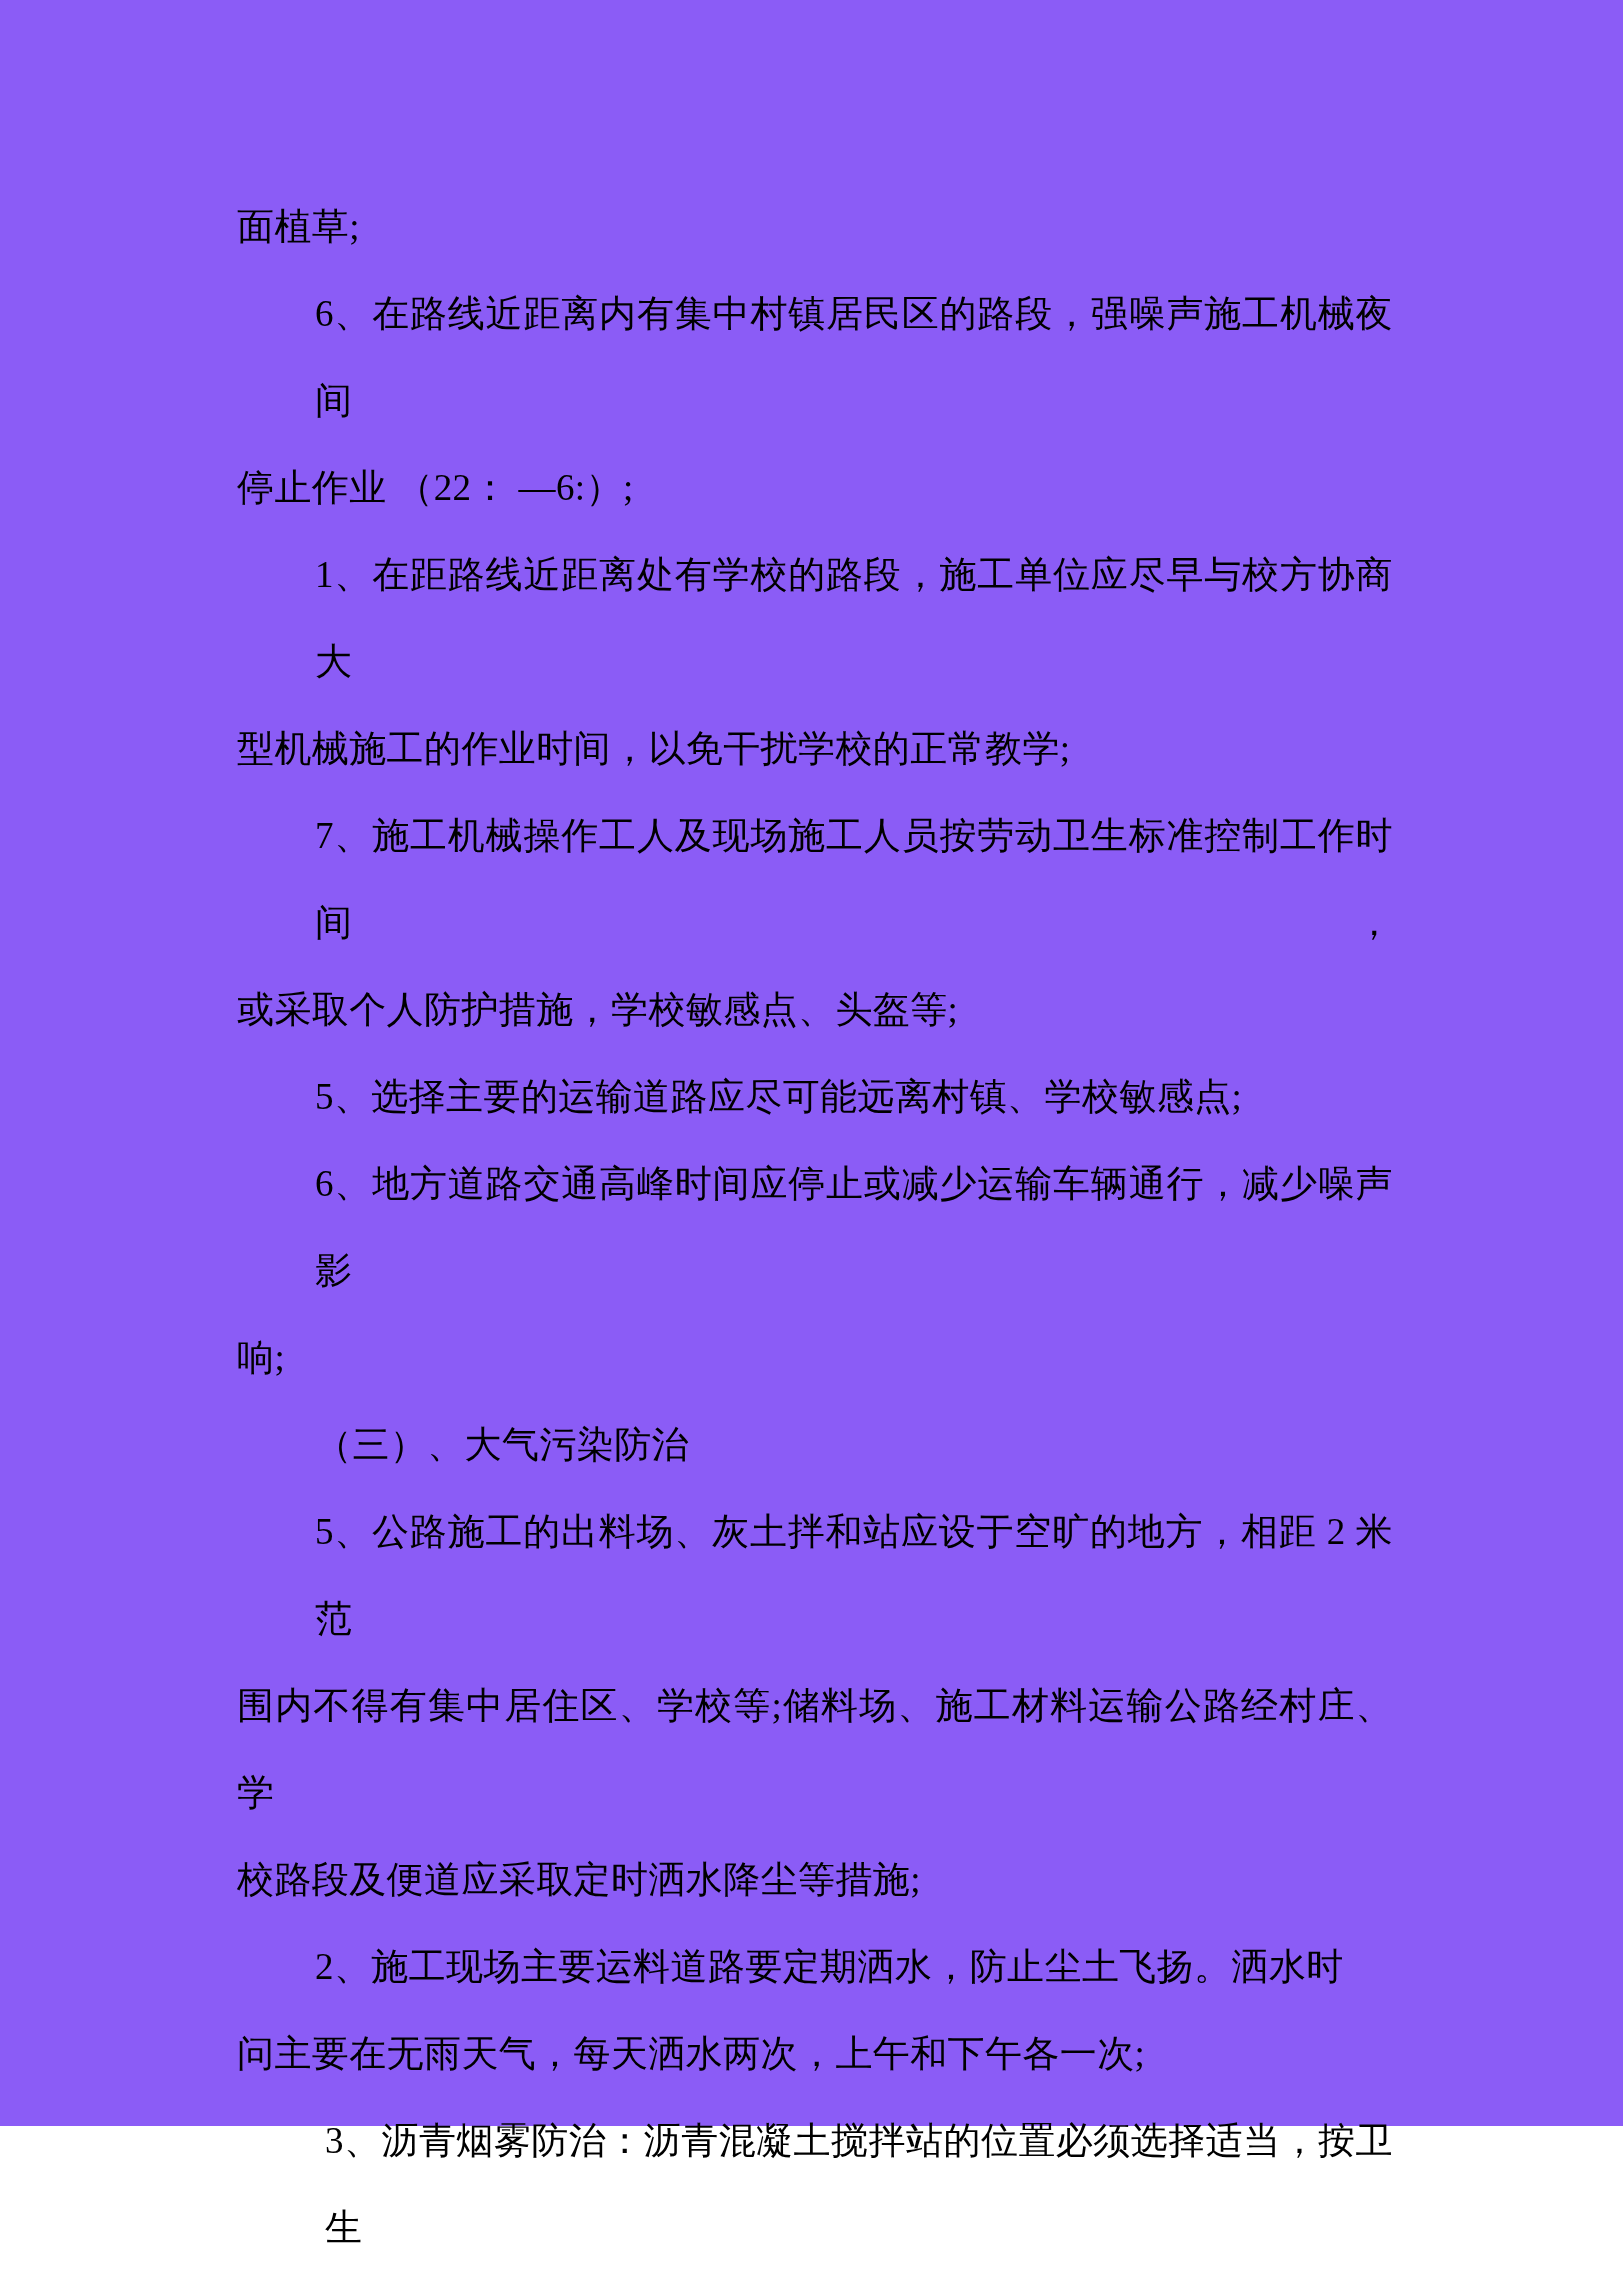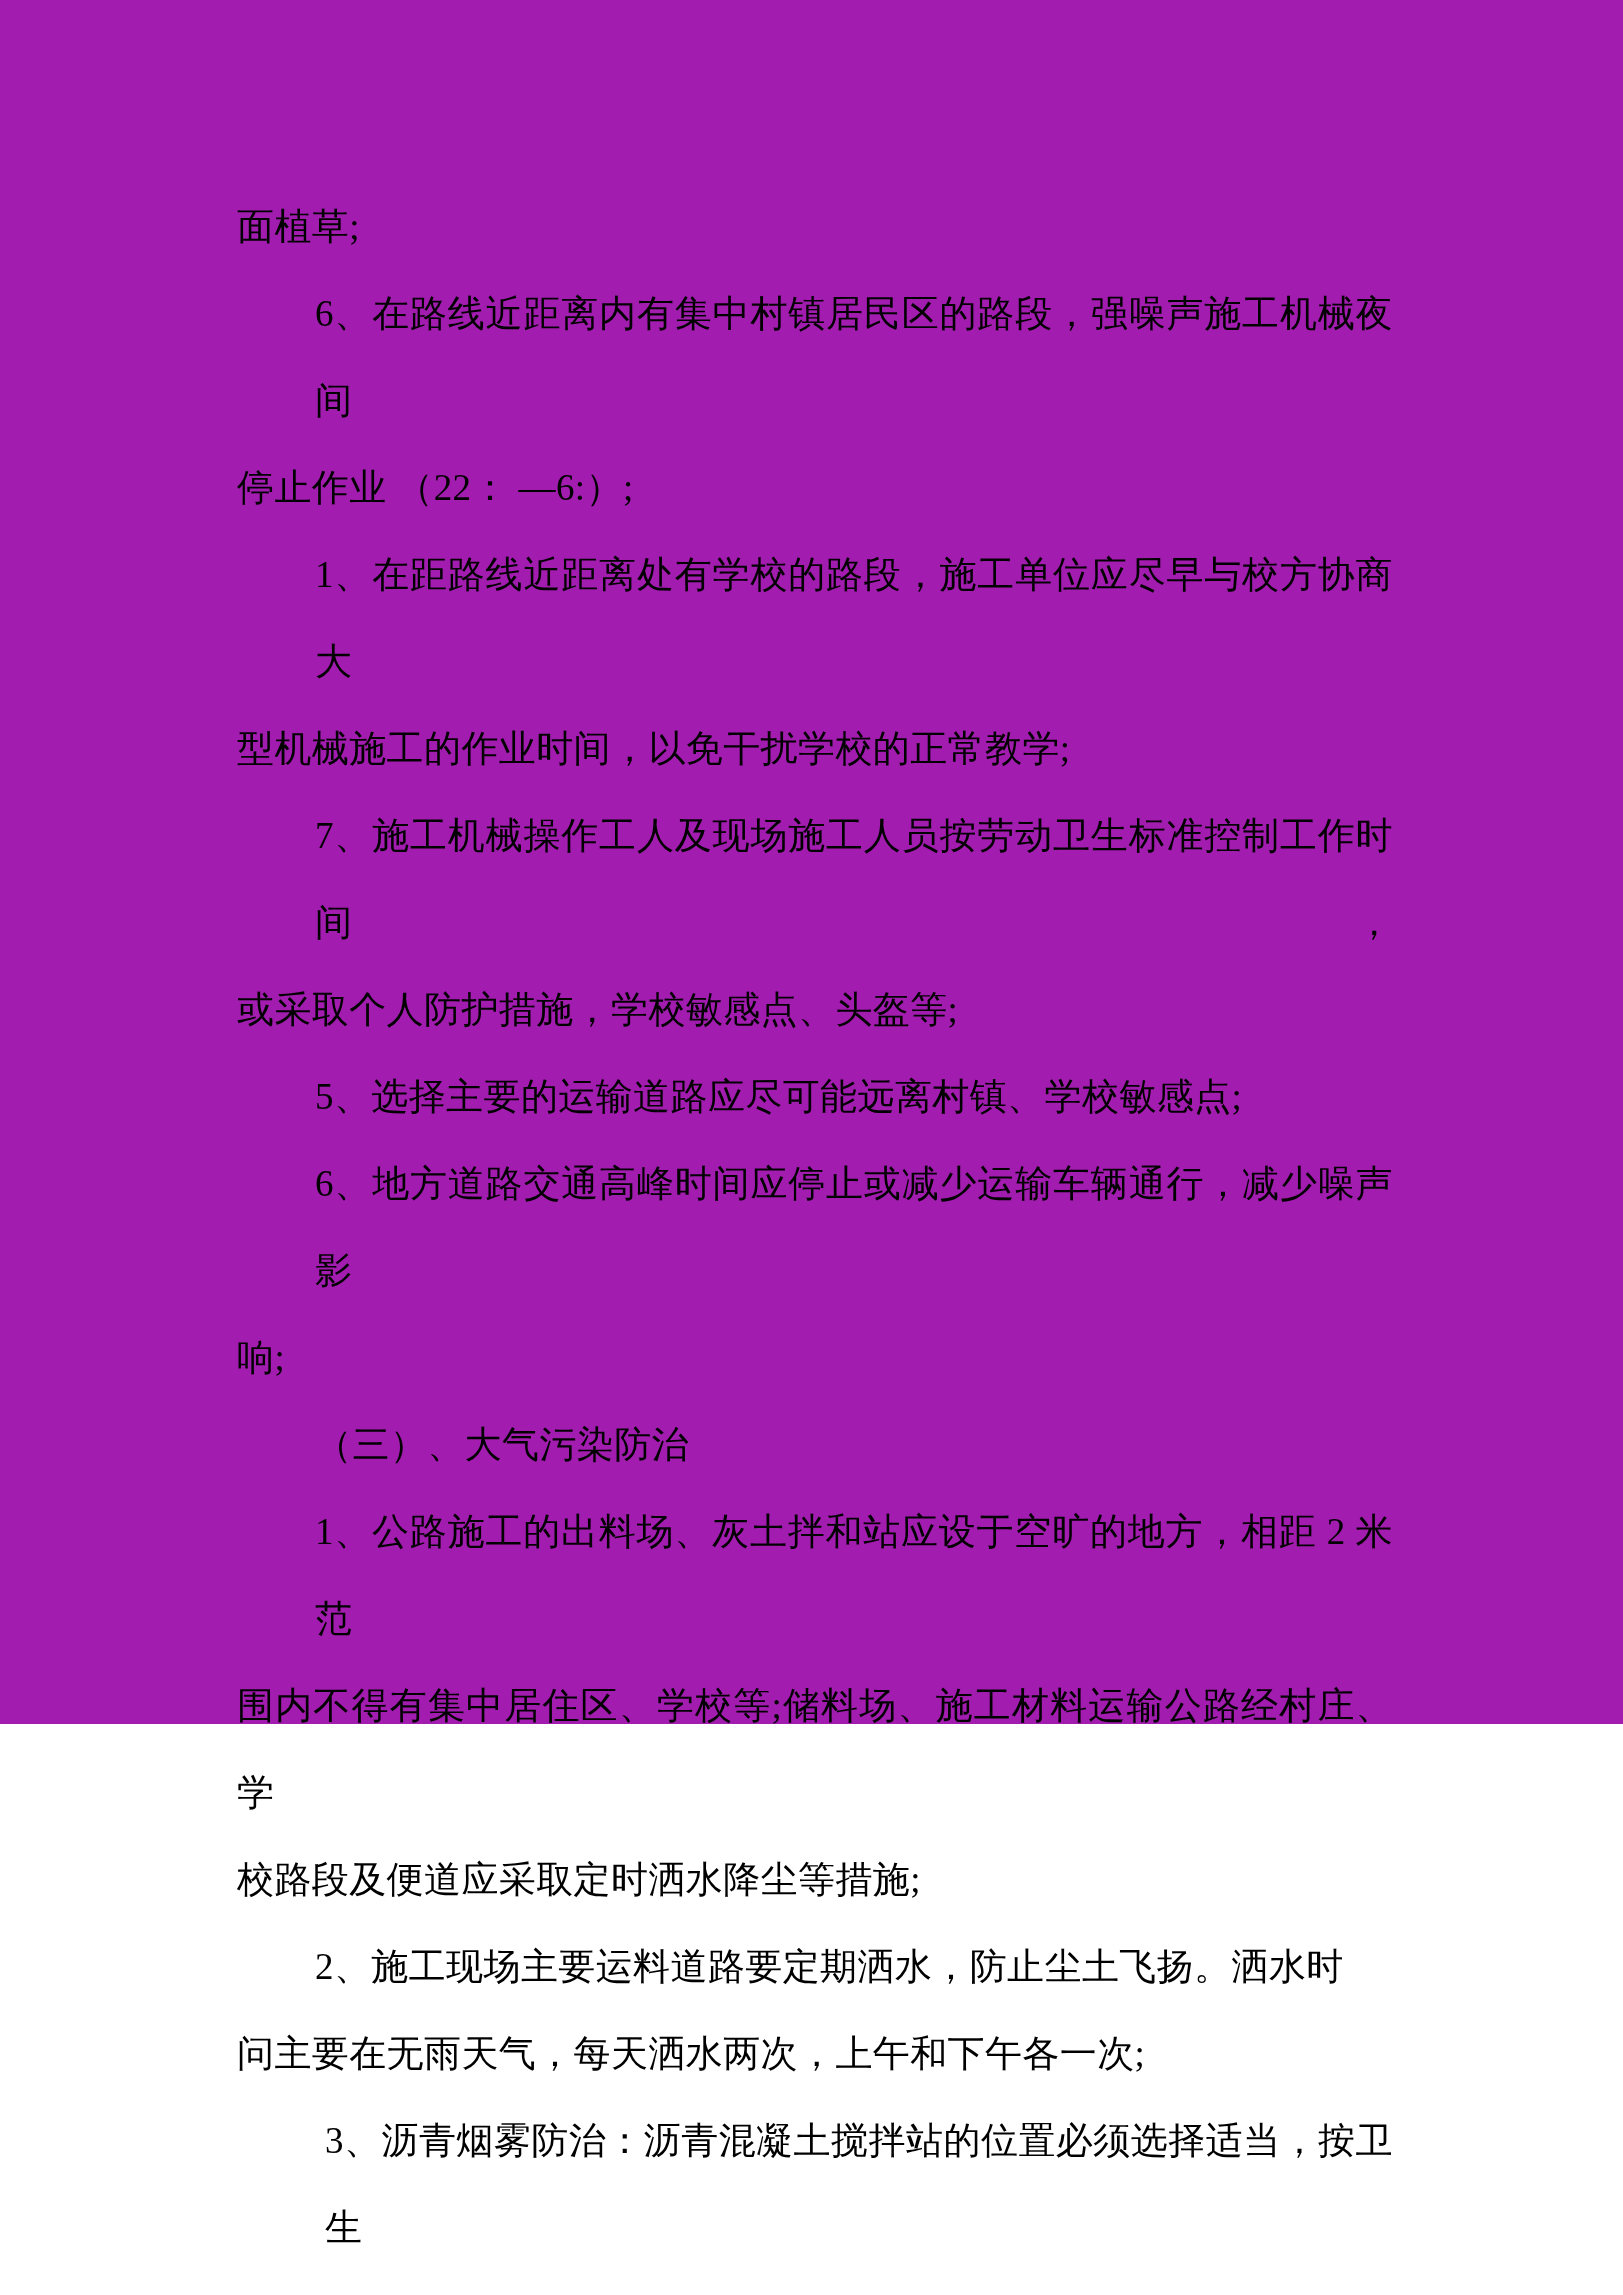--- a/index.html
+++ b/index.html
@@ -6,22 +6,22 @@
     margin: 0;
     padding: 0;
     background: #ffffff;
     width: 1623px;
     height: 2295px;
     overflow: hidden;
   }
   .page {
     position: relative;
     width: 1623px;
-    height: 1724px;
-    background: #a21caf;
+    height: 2126px;
+    background: #8b5cf6;
   }
   .doc {
     position: absolute;
     left: 237px;
     top: 183px;
     width: 1156px;
     font-family: "Liberation Serif", "DejaVu Serif", serif;
     font-size: 37px;
     line-height: 87px;
     color: #000000;
@@ -46,21 +46,21 @@
       <div class="line ind fill">6、在路线近距离内有集中村镇居民区的路段，强噪声施工机械夜间</div>
       <div class="line">停止作业 （22： —6:）;</div>
       <div class="line ind fill">1、在距路线近距离处有学校的路段，施工单位应尽早与校方协商大</div>
       <div class="line">型机械施工的作业时间，以免干扰学校的正常教学;</div>
       <div class="line ind fill">7、施工机械操作工人及现场施工人员按劳动卫生标准控制工作时间，</div>
       <div class="line">或采取个人防护措施，学校敏感点、头盔等;</div>
       <div class="line ind">5、选择主要的运输道路应尽可能远离村镇、学校敏感点;</div>
       <div class="line ind fill">6、地方道路交通高峰时间应停止或减少运输车辆通行，减少噪声影</div>
       <div class="line">响;</div>
       <div class="line ind">（三）、大气污染防治</div>
-      <div class="line ind fill">1、公路施工的出料场、灰土拌和站应设于空旷的地方，相距 2 米范</div>
+      <div class="line ind fill">5、公路施工的出料场、灰土拌和站应设于空旷的地方，相距 2 米范</div>
       <div class="line fill">围内不得有集中居住区、学校等;储料场、施工材料运输公路经村庄、学</div>
       <div class="line">校路段及便道应采取定时洒水降尘等措施;</div>
       <div class="line ind">2、施工现场主要运料道路要定期洒水，防止尘土飞扬。洒水时</div>
       <div class="line">问主要在无雨天气，每天洒水两次，上午和下午各一次;</div>
       <div class="line ind sp fill">3、沥青烟雾防治：沥青混凝土搅拌站的位置必须选择适当，按卫生</div>
     </div>
 </div>
 
 
 </body></html>

